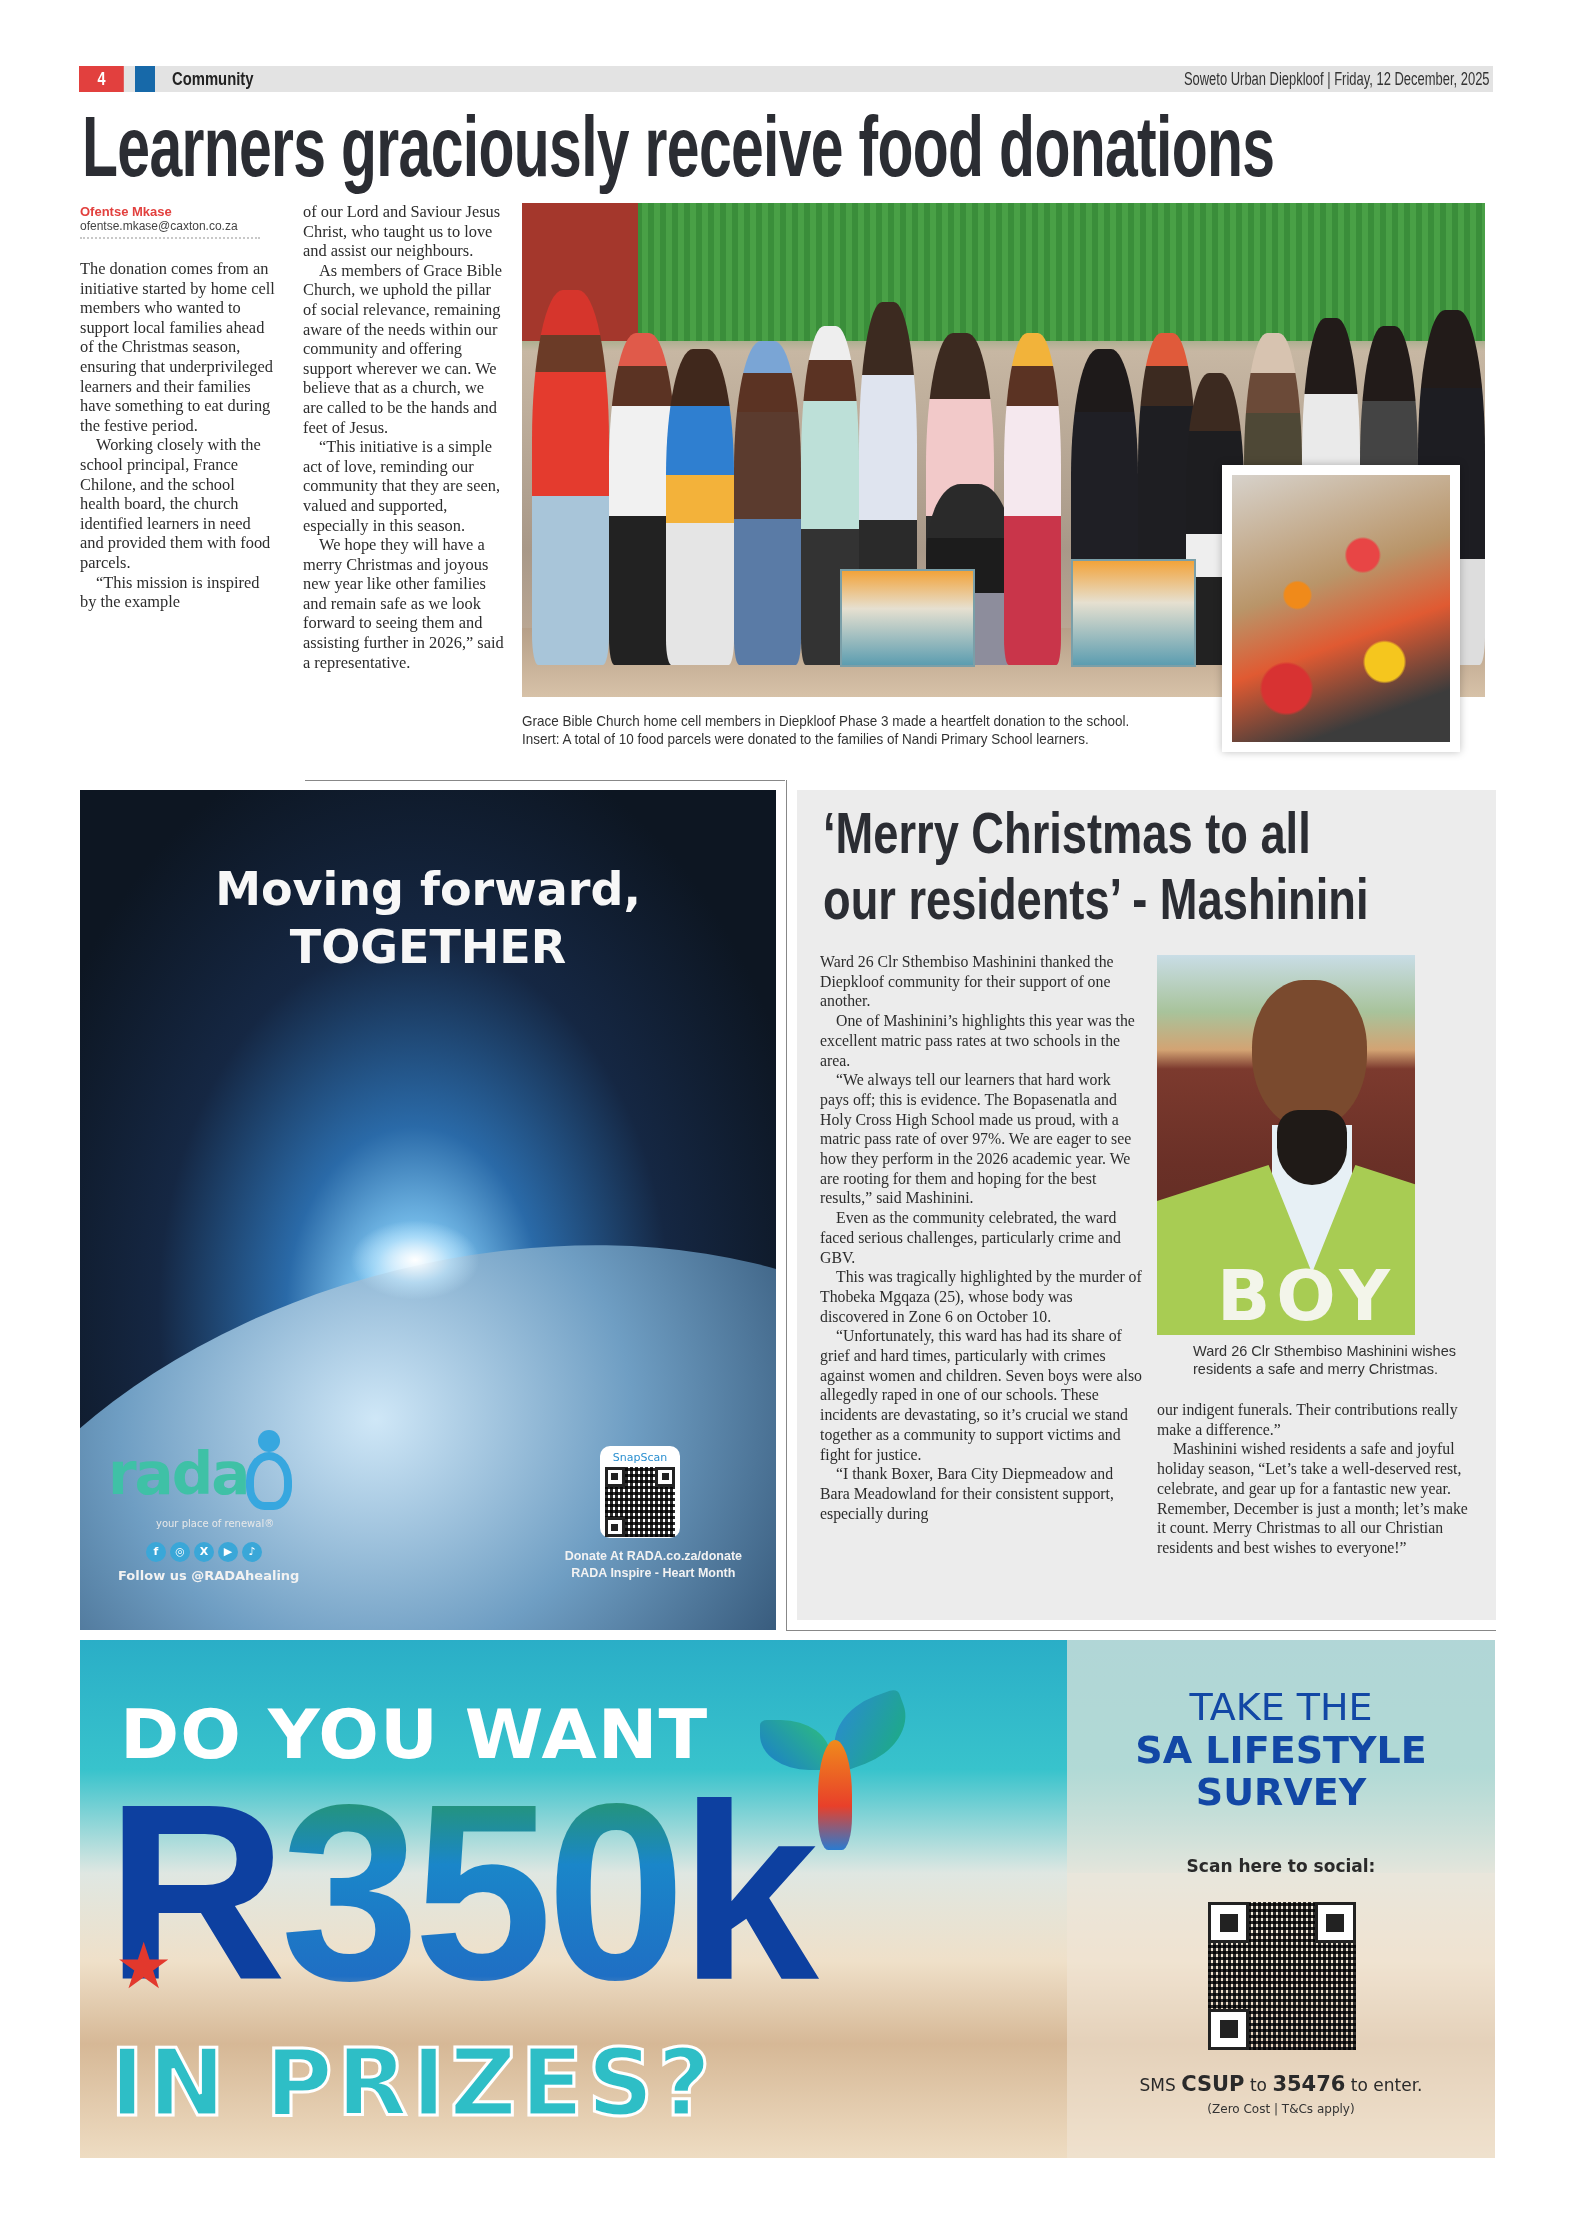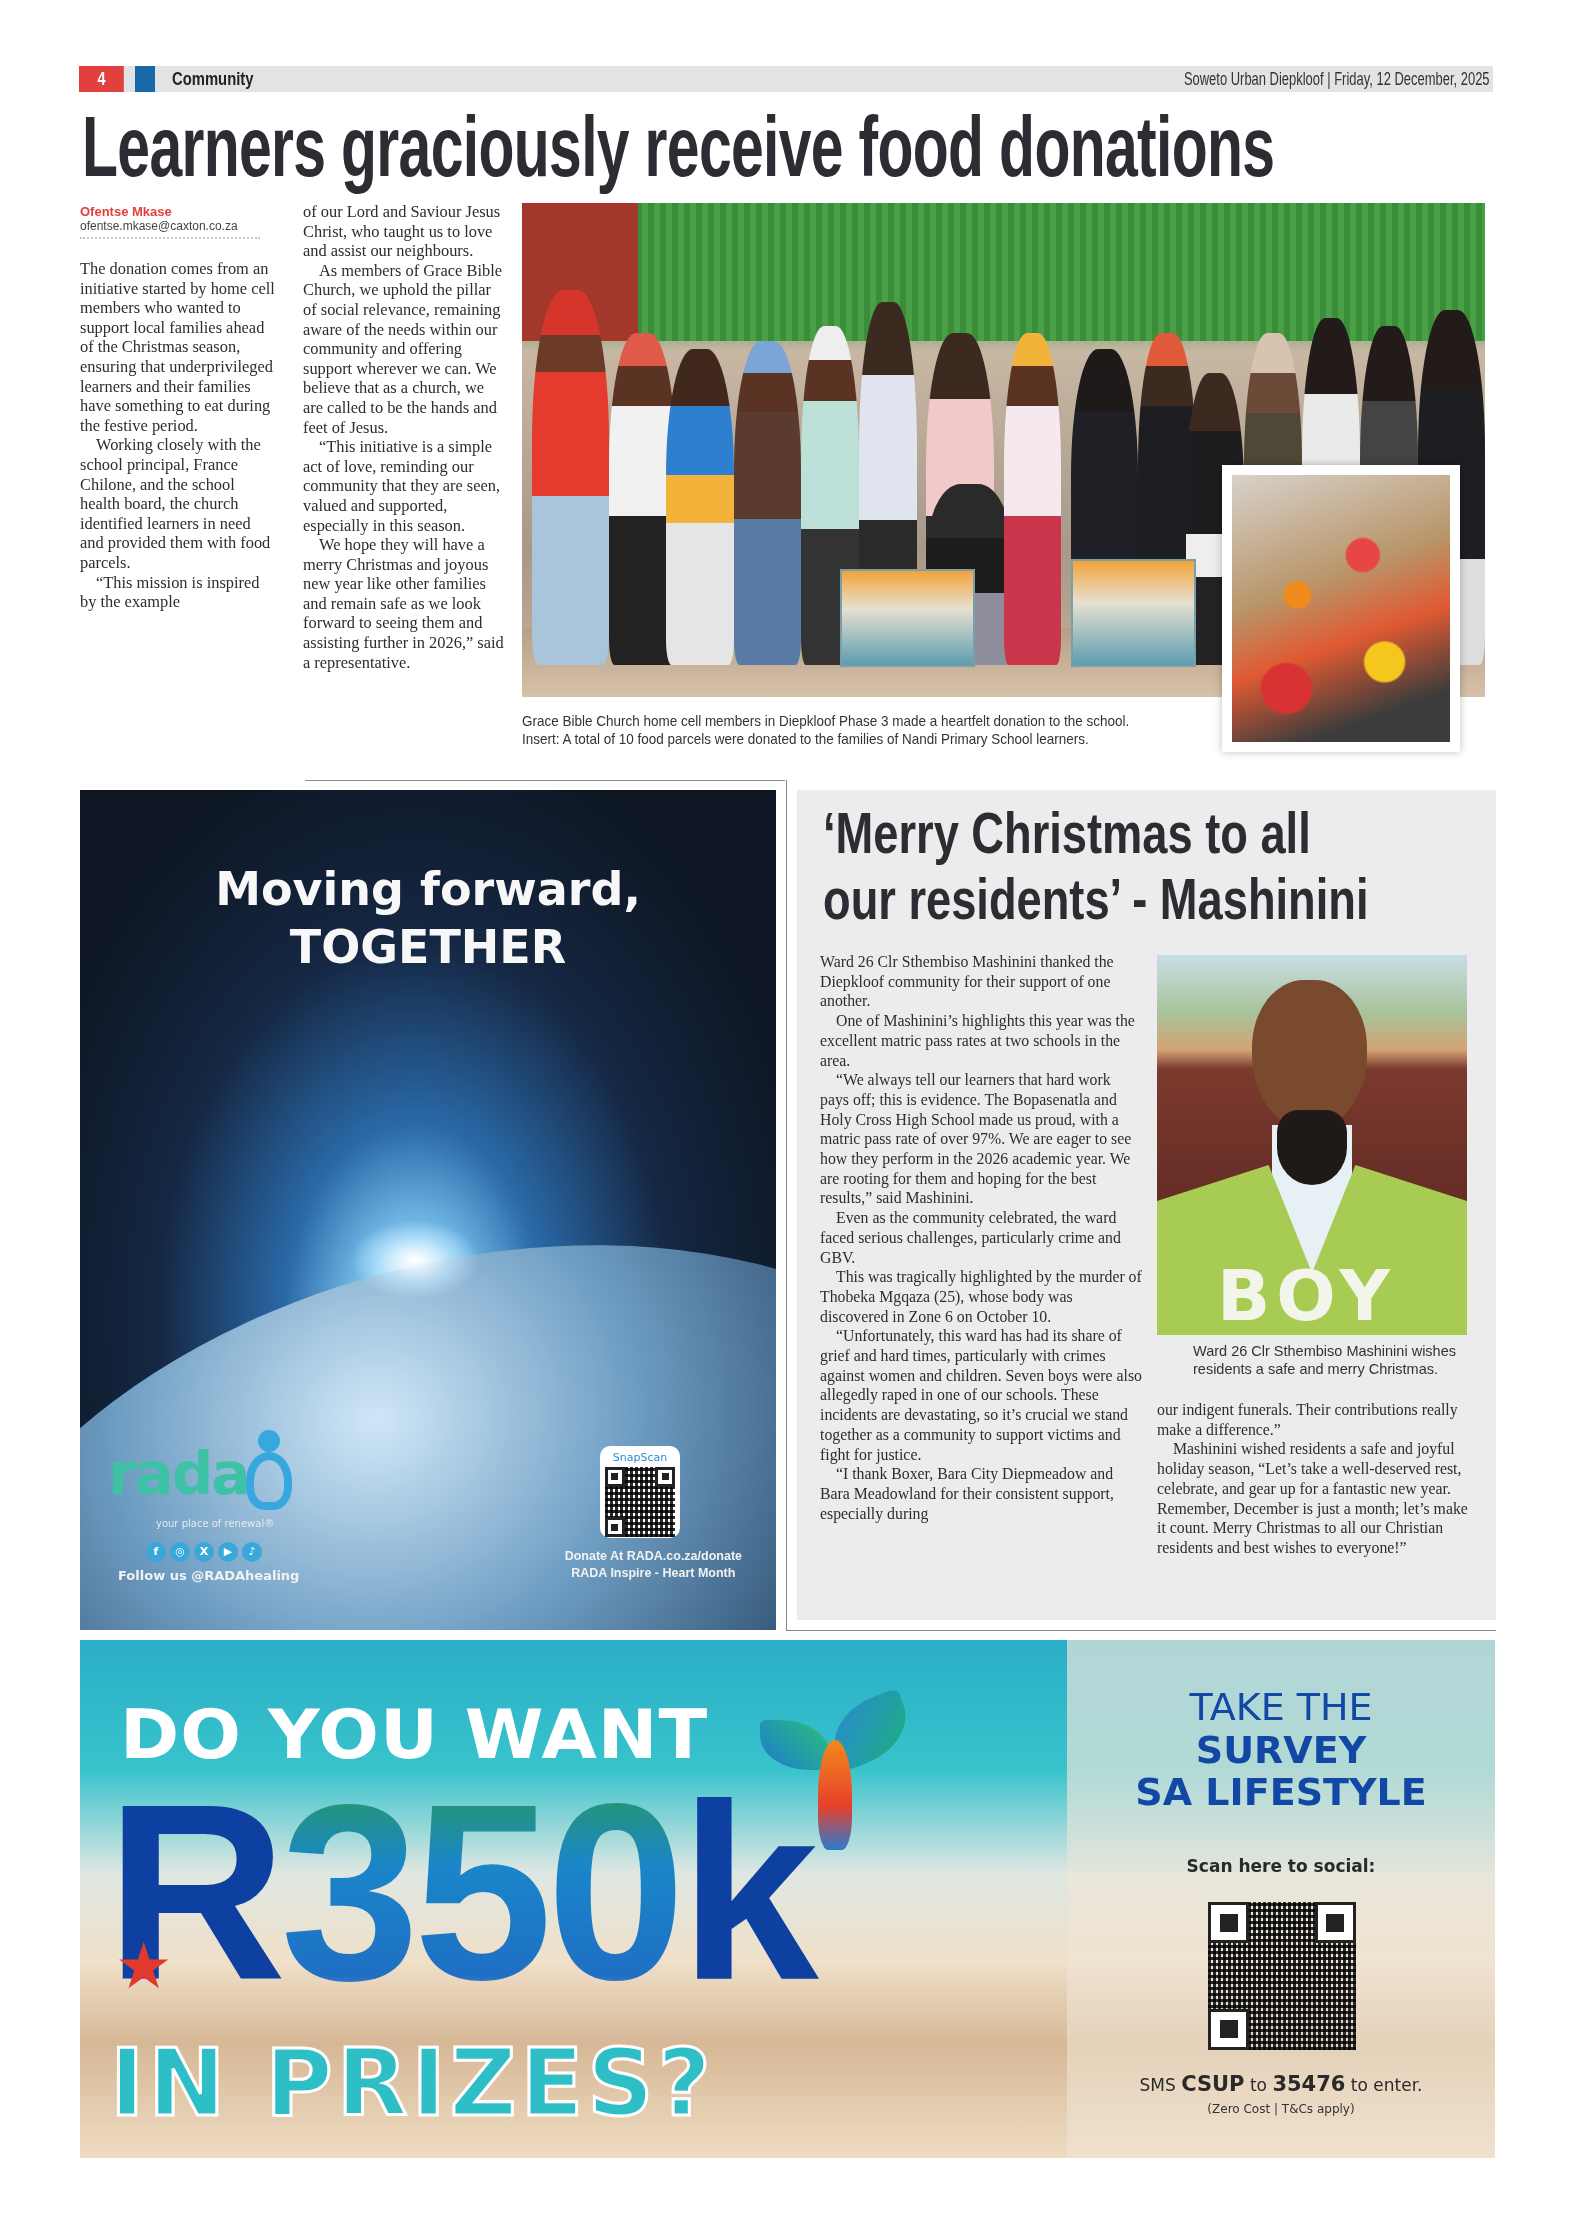--- a/index.html
+++ b/index.html
@@ -80,21 +80,21 @@
   .qr .finder { position:absolute; width: 28%; height: 28%; border: 3px solid #222; background: #fff; }
   .qr .finder::after { content:""; position:absolute; left: 25%; top:25%; width: 50%; height: 50%; background:#222; }
   .snap .qr { width: 70px; height: 70px; margin: 0 auto; }
   .donate { position: absolute; right: 34px; top: 758px; text-align: center; font-family: Liberation Sans, sans-serif; font-weight: bold; font-size: 12.5px; line-height: 17px; color: #f2f2f2; }
 
   
   .art2-bg { position: absolute; left: 797px; top: 790px; width: 699px; height: 830px; background: #ececec; }
   .art2-head { position: absolute; left: 823px; top: 800px; width: 660px; font-family: "Liberation Sans", sans-serif; font-size: 58px; line-height: 66px; color: #2b2d33;
     transform: scaleX(0.78); transform-origin: left; white-space: nowrap; }
   .col3 { left: 820px; top: 952px; width: 322px; font-size: 15.8px; line-height: 19.7px; }
-  .photo-mash { position: absolute; left: 1157px; top: 955px; width: 310px; height: 380px; overflow: hidden;
+  .photo-mash { position: absolute; left: 1157px; top: 955px; width: 258px; height: 380px; overflow: hidden;
     background: linear-gradient(180deg, #c9dde6 0%, #a8c39b 15%, #d3a373 25%, #7c3a2e 30%, #6a3027 55%, #56291f 100%); }
   .photo-mash .face { position:absolute; left: 95px; top: 25px; width: 115px; height: 150px; border-radius: 45% 45% 50% 50%; background: #7a4a2e; }
   .photo-mash .beard { position:absolute; left: 120px; top: 155px; width: 70px; height: 75px; border-radius: 30% 30% 50% 50%; background: #1f1a17; }
   .photo-mash .shirt { position:absolute; left: 115px; top: 170px; width: 80px; height: 230px; background: #e7f0f5; }
   .photo-mash .sweater { position:absolute; left: 0; top: 210px; width: 310px; height: 180px; background: #a8cc53; clip-path: polygon(0 20%, 36% 0, 50% 60%, 64% 0, 100% 20%, 100% 100%, 0 100%); }
   .photo-mash .letters { position:absolute; left: 60px; top: 300px; font-family:"DejaVu Sans",sans-serif; font-weight:bold; font-size: 70px; color: #f3f5ea; letter-spacing: 6px; }
   .caption2 { position: absolute; left: 1157px; top: 1342px; width: 320px; font-family: "Liberation Sans", sans-serif; font-size: 14.5px; line-height: 18px; color: #333; margin-left: 36px; }
   .col4 { left: 1157px; top: 1400px; width: 320px; font-size: 15.8px; line-height: 19.7px; }
 
   
@@ -252,22 +252,22 @@
   <div class="parrot">
     <div class="wing2"></div>
       <div class="wing1"></div>
       <div class="bodyp"></div>
   </div>
   <div class="starfish">★</div>
   <div class="prizes">IN PRIZES?</div>
 
   <div class="take">
     <div class="t1">TAKE THE</div>
+    <div class="t2">SA LIFESTYLE</div>
     <div class="t2">SURVEY</div>
-    <div class="t2">SA LIFESTYLE</div>
   </div>
   <div class="scan">Scan here to social:</div>
   <div class="qr life-qr">
     <div class="finder" style="left:0;top:0;"></div>
     <div class="finder" style="right:0;top:0;"></div>
     <div class="finder" style="left:0;bottom:0;"></div>
   </div>
   <div class="sms"><span>SMS </span><b>CSUP</b><span> to </span><b>35476</b><span> to enter.</span></div>
   <div class="terms">(Zero Cost | T&amp;Cs apply)</div>
 </div>

